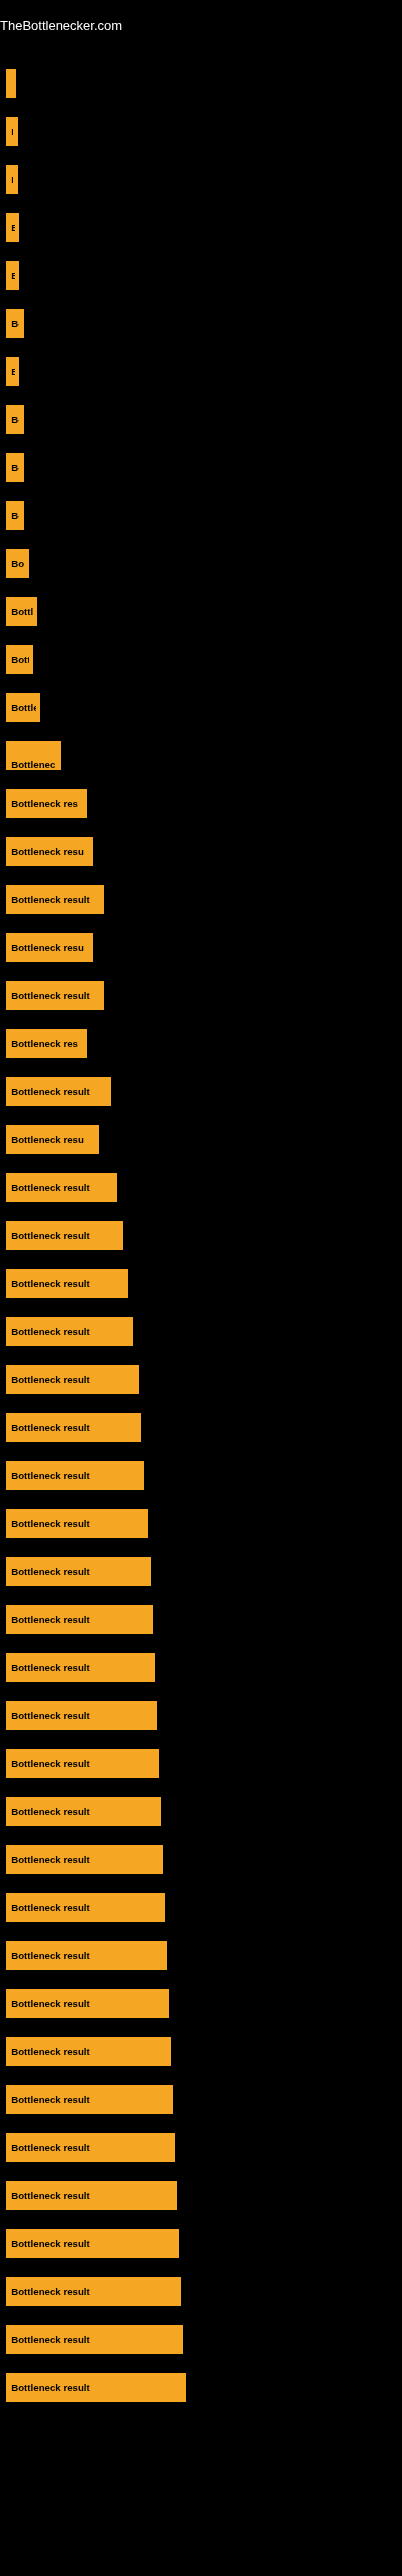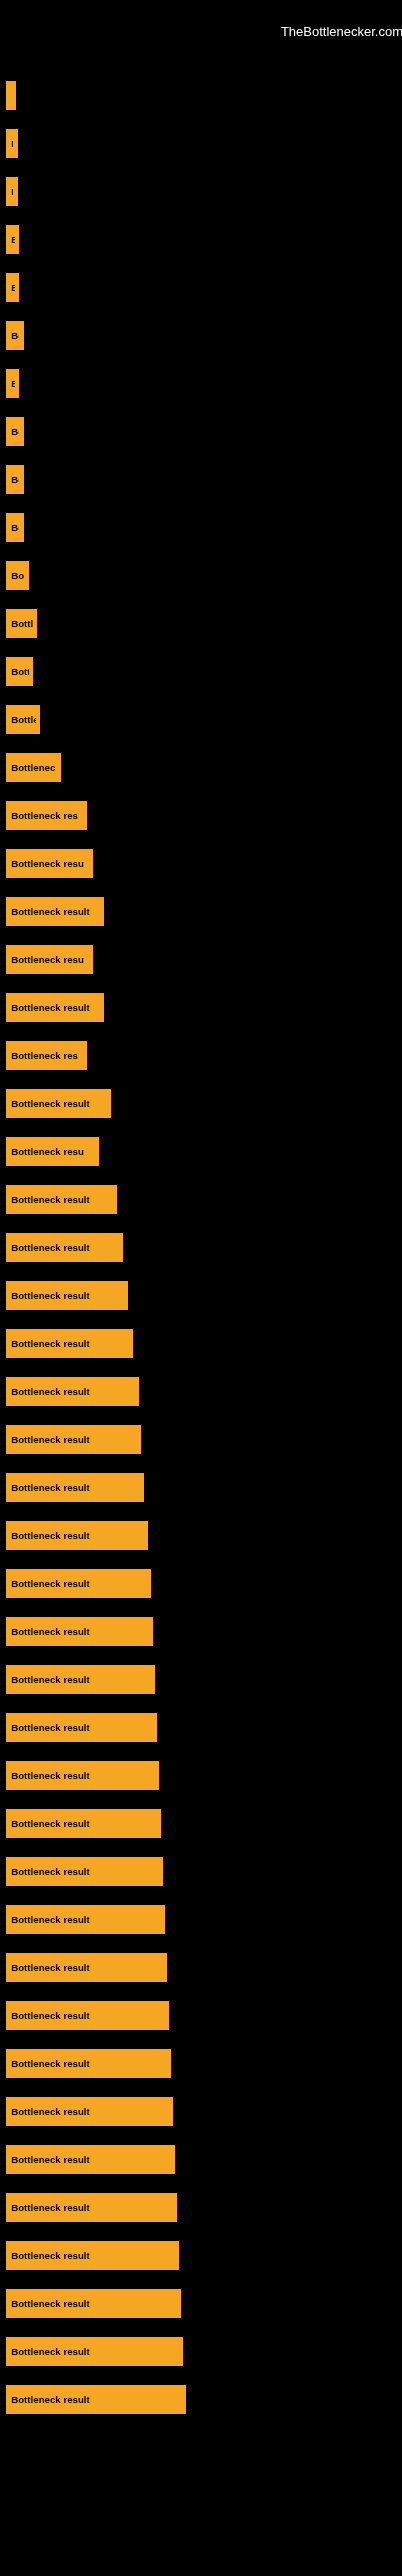--- a/index.html
+++ b/index.html
@@ -10,22 +10,22 @@
     body {
       background-color: #000000;
       width: 403px;
       min-height: 2576px;
       font-family: Arial, sans-serif;
       position: relative;
     }
     .site-title {
       color: #ffffff;
       font-size: 13px;
-      text-align: right;
-      padding: 24px 0;
+      text-align: left;
+      padding: 18px 0;
       font-weight: normal;
     }
     .bar-container {
       position: relative;
       height: 48px;
       display: flex;
       align-items: center;
       padding-left: 6.4px;
     }
     .bar {
@@ -117,21 +117,21 @@
       <div class="bar" style="width: 27px; height: 29px;">
         <span class="bar-label">Bott</span>
       </div>
     </div>
     <div class="bar-container">
       <div class="bar" style="width: 34px; height: 29px;">
         <span class="bar-label">Bottle</span>
       </div>
     </div>
     <div class="bar-container">
-      <div class="bar" style="width: 55px; height: 29px;">
+      <div class="bar" style="width: 55px; height: 29px; align-items: flex-end;">
         <span class="bar-label">Bottlenec</span>
       </div>
     </div>
     <div class="bar-container">
       <div class="bar" style="width: 81px; height: 29px;">
         <span class="bar-label">Bottleneck res</span>
       </div>
     </div>
     <div class="bar-container">
       <div class="bar" style="width: 87px; height: 29px;">

